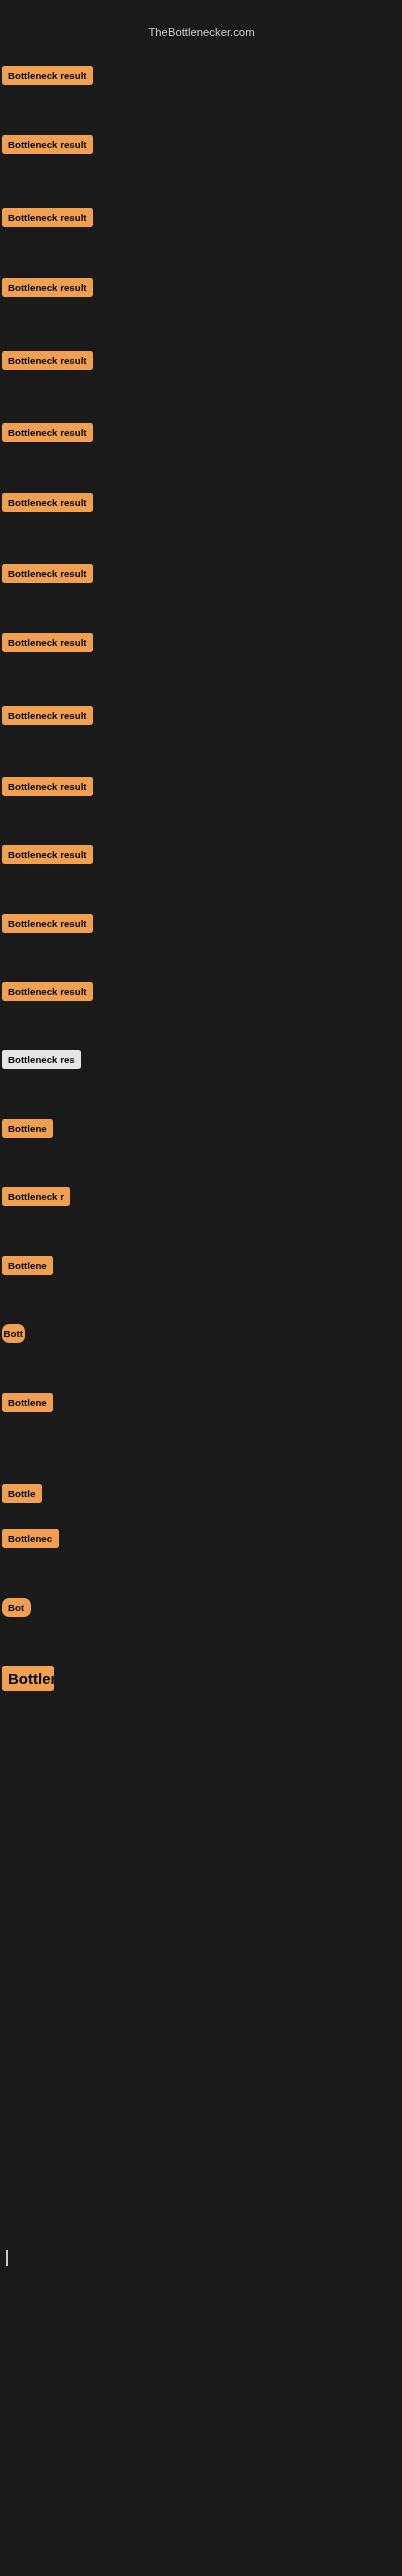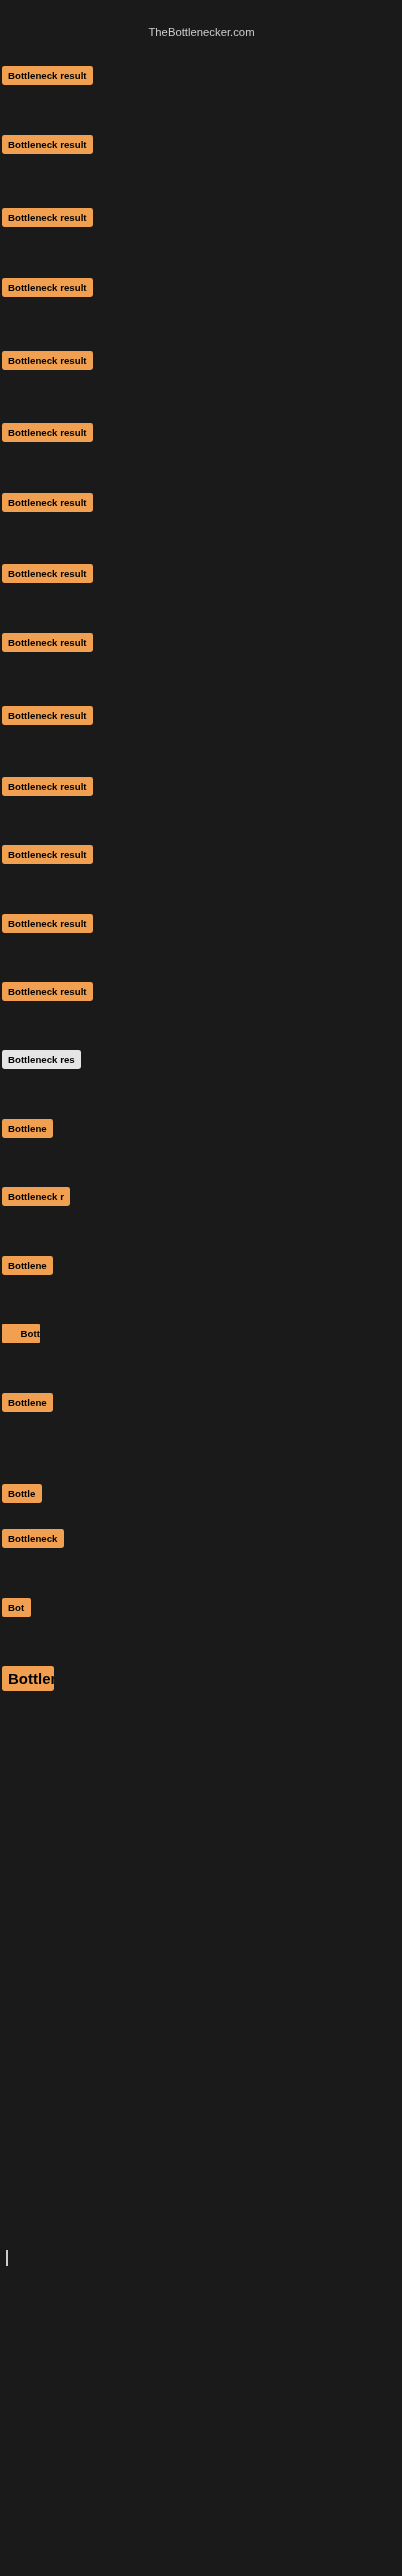--- a/index.html
+++ b/index.html
@@ -60,20 +60,20 @@
     <div style="position: absolute; top: 613px; left: 1.6px;"><span style="display: inline-block; background-color: rgb(240, 160, 80); color: rgb(0, 0, 0); font-size: 9.7px; font-weight: bold; padding: 4px 6.4px; border-radius: 2.4px; max-width: 109px; overflow: hidden; white-space: nowrap;">Bottleneck result</span></div>
     <div style="position: absolute; top: 686px; left: 1.6px;"><span style="display: inline-block; background-color: rgb(240, 160, 80); color: rgb(0, 0, 0); font-size: 9.7px; font-weight: bold; padding: 4px 6.4px; border-radius: 2.4px; max-width: 109px; overflow: hidden; white-space: nowrap;">Bottleneck result</span></div>
     <div style="position: absolute; top: 757px; left: 1.6px;"><span style="display: inline-block; background-color: rgb(240, 160, 80); color: rgb(0, 0, 0); font-size: 9.7px; font-weight: bold; padding: 4px 6.4px; border-radius: 2.4px; max-width: 109px; overflow: hidden; white-space: nowrap;">Bottleneck result</span></div>
     <div style="position: absolute; top: 825px; left: 1.6px;"><span style="display: inline-block; background-color: rgb(240, 160, 80); color: rgb(0, 0, 0); font-size: 9.7px; font-weight: bold; padding: 4px 6.4px; border-radius: 2.4px; max-width: 109px; overflow: hidden; white-space: nowrap;">Bottleneck result</span></div>
     <div style="position: absolute; top: 894px; left: 1.6px;"><span style="display: inline-block; background-color: rgb(240, 160, 80); color: rgb(0, 0, 0); font-size: 9.7px; font-weight: bold; padding: 4px 6.4px; border-radius: 2.4px; max-width: 109px; overflow: hidden; white-space: nowrap;">Bottleneck result</span></div>
     <div style="position: absolute; top: 962px; left: 1.6px;"><span style="display: inline-block; background-color: rgb(240, 160, 80); color: rgb(0, 0, 0); font-size: 9.7px; font-weight: bold; padding: 4px 6.4px; border-radius: 2.4px; max-width: 109px; overflow: hidden; white-space: nowrap;">Bottleneck result</span></div>
     <div style="position: absolute; top: 1030px; left: 1.6px;"><span style="display: inline-block; background-color: #e5e5e5; color: rgb(0, 0, 0); font-size: 9.7px; font-weight: bold; padding: 4px 6.4px; border-radius: 2.4px; max-width: 89px; overflow: hidden; white-space: nowrap;">Bottleneck res</span></div>
     <div style="position: absolute; top: 1099px; left: 1.6px;"><span style="display: inline-block; background-color: rgb(240, 160, 80); color: rgb(0, 0, 0); font-size: 9.7px; font-weight: bold; padding: 4px 6.4px; border-radius: 2.4px; max-width: 64px; overflow: hidden; white-space: nowrap;">Bottlene</span></div>
     <div style="position: absolute; top: 1167px; left: 1.6px;"><span style="display: inline-block; background-color: rgb(240, 160, 80); color: rgb(0, 0, 0); font-size: 9.7px; font-weight: bold; padding: 4px 6.4px; border-radius: 2.4px; max-width: 76px; overflow: hidden; white-space: nowrap; text-align: center;">Bottleneck r</span></div>
     <div style="position: absolute; top: 1236px; left: 1.6px;"><span style="display: inline-block; background-color: rgb(240, 160, 80); color: rgb(0, 0, 0); font-size: 9.7px; font-weight: bold; padding: 4px 6.4px; border-radius: 2.4px; max-width: 58px; overflow: hidden; white-space: nowrap;">Bottlene</span></div>
-    <div style="position: absolute; top: 1304px; left: 1.6px;"><span style="display: inline-block; background-color: rgb(240, 160, 80); color: rgb(0, 0, 0); font-size: 9.7px; font-weight: bold; padding: 4px 19px; border-radius: 1px; max-width: 34px; overflow: hidden; white-space: nowrap;">Bott</span></div>
+    <div style="position: absolute; top: 1304px; left: 1.6px;"><span style="display: inline-block; background-color: rgb(240, 160, 80); color: rgb(0, 0, 0); font-size: 9.7px; font-weight: bold; padding: 4px 2px; border-radius: 7px; max-width: 34px; overflow: hidden; white-space: nowrap;">Bott</span></div>
     <div style="position: absolute; top: 1373px; left: 1.6px;"><span style="display: inline-block; background-color: rgb(240, 160, 80); color: rgb(0, 0, 0); font-size: 9.7px; font-weight: bold; padding: 4px 6.4px; border-radius: 2.4px; max-width: 58px; overflow: hidden; white-space: nowrap;">Bottlene</span></div>
     <div style="position: absolute; top: 1464px; left: 1.6px;"><span style="display: inline-block; background-color: rgb(240, 160, 80); color: rgb(0, 0, 0); font-size: 9.7px; font-weight: bold; padding: 4px 6.4px; border-radius: 2.4px; max-width: 45px; overflow: hidden; white-space: nowrap;">Bottle</span></div>
-    <div style="position: absolute; top: 1509px; left: 1.6px;"><span style="display: inline-block; background-color: rgb(240, 160, 80); color: rgb(0, 0, 0); font-size: 9.7px; font-weight: bold; padding: 4px 6.4px; border-radius: 2.4px; max-width: 68px; overflow: hidden; white-space: nowrap;">Bottleneck</span></div>
-    <div style="position: absolute; top: 1578px; left: 1.6px;"><span style="display: inline-block; background-color: rgb(240, 160, 80); color: rgb(0, 0, 0); font-size: 9.7px; font-weight: bold; padding: 4px 6.4px; border-radius: 2px; max-width: 29px; overflow: hidden; white-space: nowrap;">Bot</span></div>
+    <div style="position: absolute; top: 1509px; left: 1.6px;"><span style="display: inline-block; background-color: rgb(240, 160, 80); color: rgb(0, 0, 0); font-size: 9.7px; font-weight: bold; padding: 4px 6.4px; border-radius: 2.4px; max-width: 68px; overflow: hidden; white-space: nowrap;">Bottlenec</span></div>
+    <div style="position: absolute; top: 1578px; left: 1.6px;"><span style="display: inline-block; background-color: rgb(240, 160, 80); color: rgb(0, 0, 0); font-size: 9.7px; font-weight: bold; padding: 4px 6.4px; border-radius: 7px; max-width: 29px; overflow: hidden; white-space: nowrap;">Bot</span></div>
     <div style="position: absolute; top: 1646px; left: 1.6px;"><span style="display: inline-block; background-color: rgb(240, 160, 80); color: rgb(0, 0, 0); font-size: 15px; font-weight: bold; padding: 4px 6.4px; border-radius: 2.4px; max-width: 52px; overflow: hidden; white-space: nowrap;">Bottlen</span></div>
   </div>
 
 
 </body></html>

